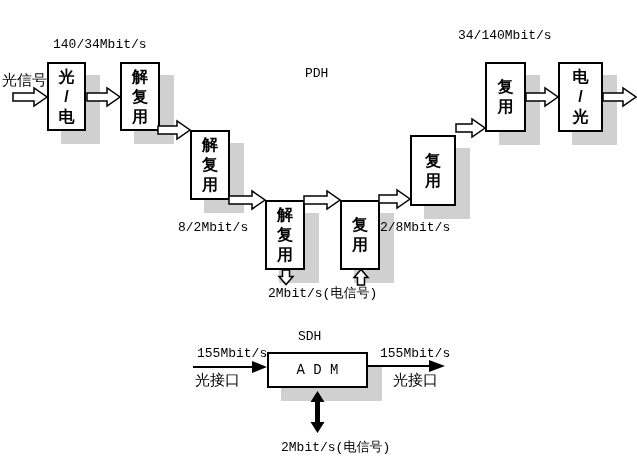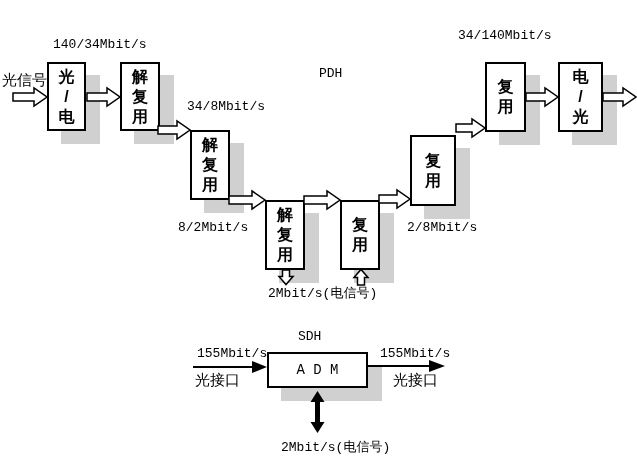--- a/index.html
+++ b/index.html
@@ -33,25 +33,24 @@
   .solid{fill:currentColor;stroke:none;}
   .wire{stroke:currentColor;stroke-width:2;}
 </style>
 </head>
 <body>
 
 <div id="stage">
 
   <div class="lbl mono" style="left:53px;top:37px">140/34Mbit/s</div>
   <div class="lbl cjk" style="left:2px;top:71px">光信号</div>
-  <div class="lbl mono" style="left:187px;top:99px">34/8Mbit/s</div>
-  <div class="lbl mono" style="left:319px;top:66px">PDH</div>
+  <div class="lbl mono" style="left:305px;top:66px">PDH</div>
   <div class="lbl mono" style="left:458px;top:28px">34/140Mbit/s</div>
   <div class="lbl mono" style="left:178px;top:220px">8/2Mbit/s</div>
-  <div class="lbl mono" style="left:407px;top:220px">2/8Mbit/s</div>
+  <div class="lbl mono" style="left:380px;top:220px">2/8Mbit/s</div>
   <div class="lbl mono" style="left:268px;top:286px">2Mbit/s(电信号)</div>
 
   <div class="box" style="left:47px;top:62px;width:39px;height:69px">
     <span class="box-label">光
 /
 电</span>
   </div>
   <div class="box" style="left:120px;top:62px;width:40px;height:69px">
     <span class="box-label">解
 复

